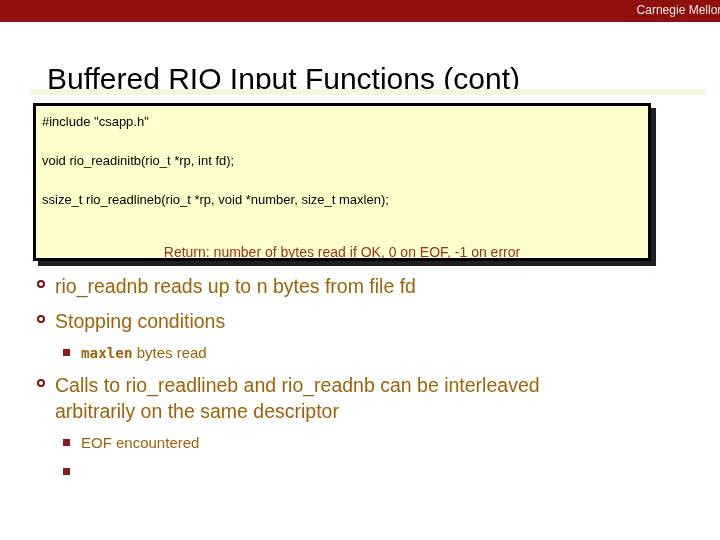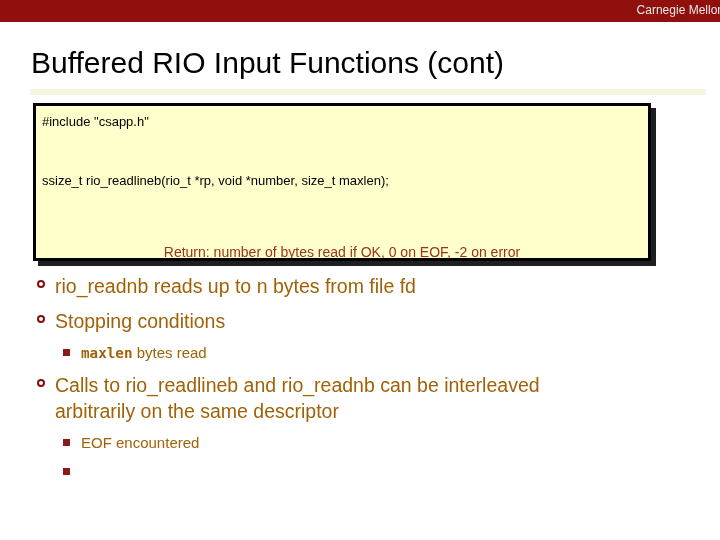--- a/index.html
+++ b/index.html
@@ -89,32 +89,33 @@
 </style>
 </head>
 <body>
 
 <div class="slide">
 
   <div class="topbar">
     <span class="brand">Carnegie Mellon</span>
   </div>
 
-  <h1 class="title" style="margin:0; font-weight:normal;">Buffered RIO Input Functions (cont)</h1>
+  <h1 class="title" style="margin:16px; font-weight:normal;">Buffered RIO Input Functions (cont)</h1>
 
   <div class="title-underline"></div>
 
   <div class="codebox">
     <div>
         <div class="code-line">#include "csapp.h"</div>
         <div class="code-line">&nbsp;</div>
+        <div class="code-line">void rio_readinitb(rio_t *rp, int fd);</div>
         <div class="code-line">&nbsp;</div>
         <div class="code-line">ssize_t rio_readlineb(rio_t *rp, void *number, size_t maxlen);</div>
       </div>
-    <div class="return-note">Return: number of bytes read if OK, 0 on EOF, -2 on error</div>
+    <div class="return-note">Return: number of bytes read if OK, 0 on EOF, -1 on error</div>
   </div>
 
   <div class="content">
       <div class="bullet l1">
         <span class="marker ring"></span>
         <span class="btext"><span>rio_readnb reads up to n bytes from file fd</span></span>
       </div>
       <div class="bullet l1">
         <span class="marker ring"></span>
         <span class="btext"><span>Stopping conditions</span></span>

